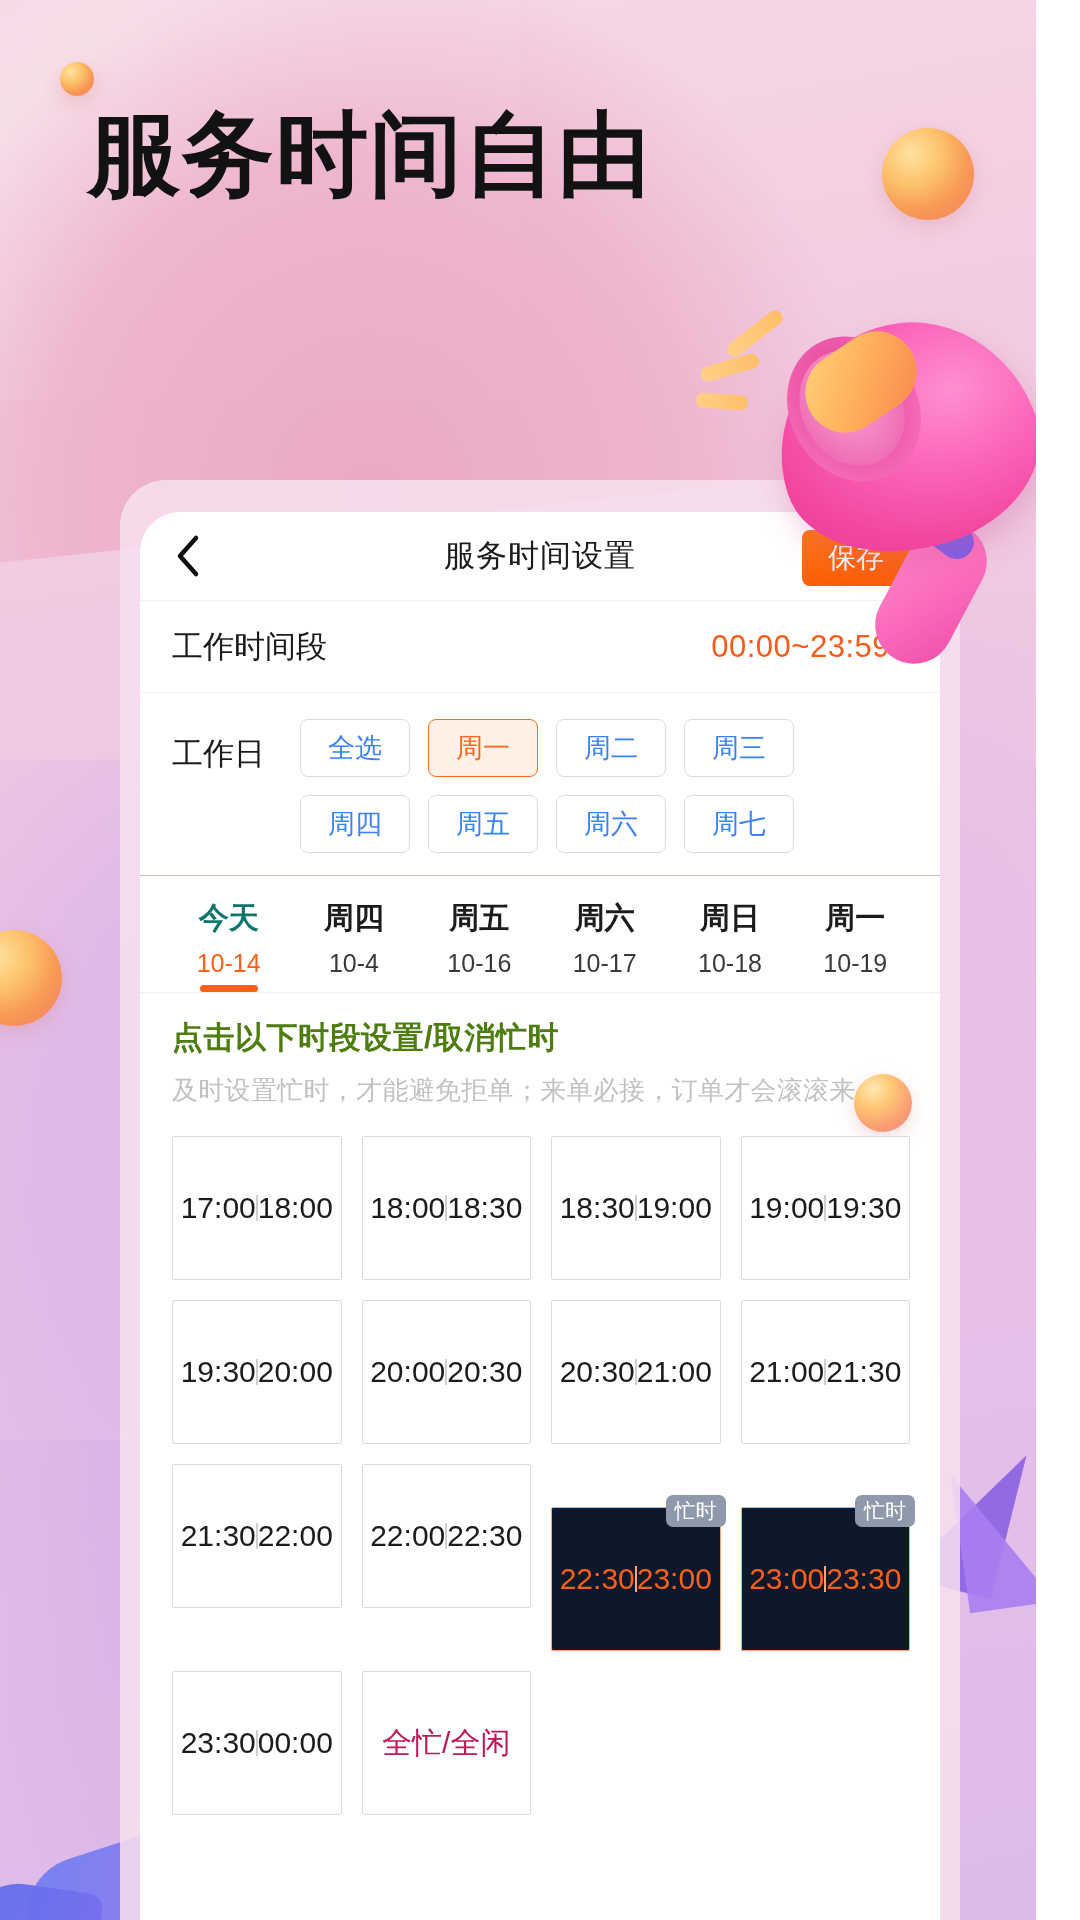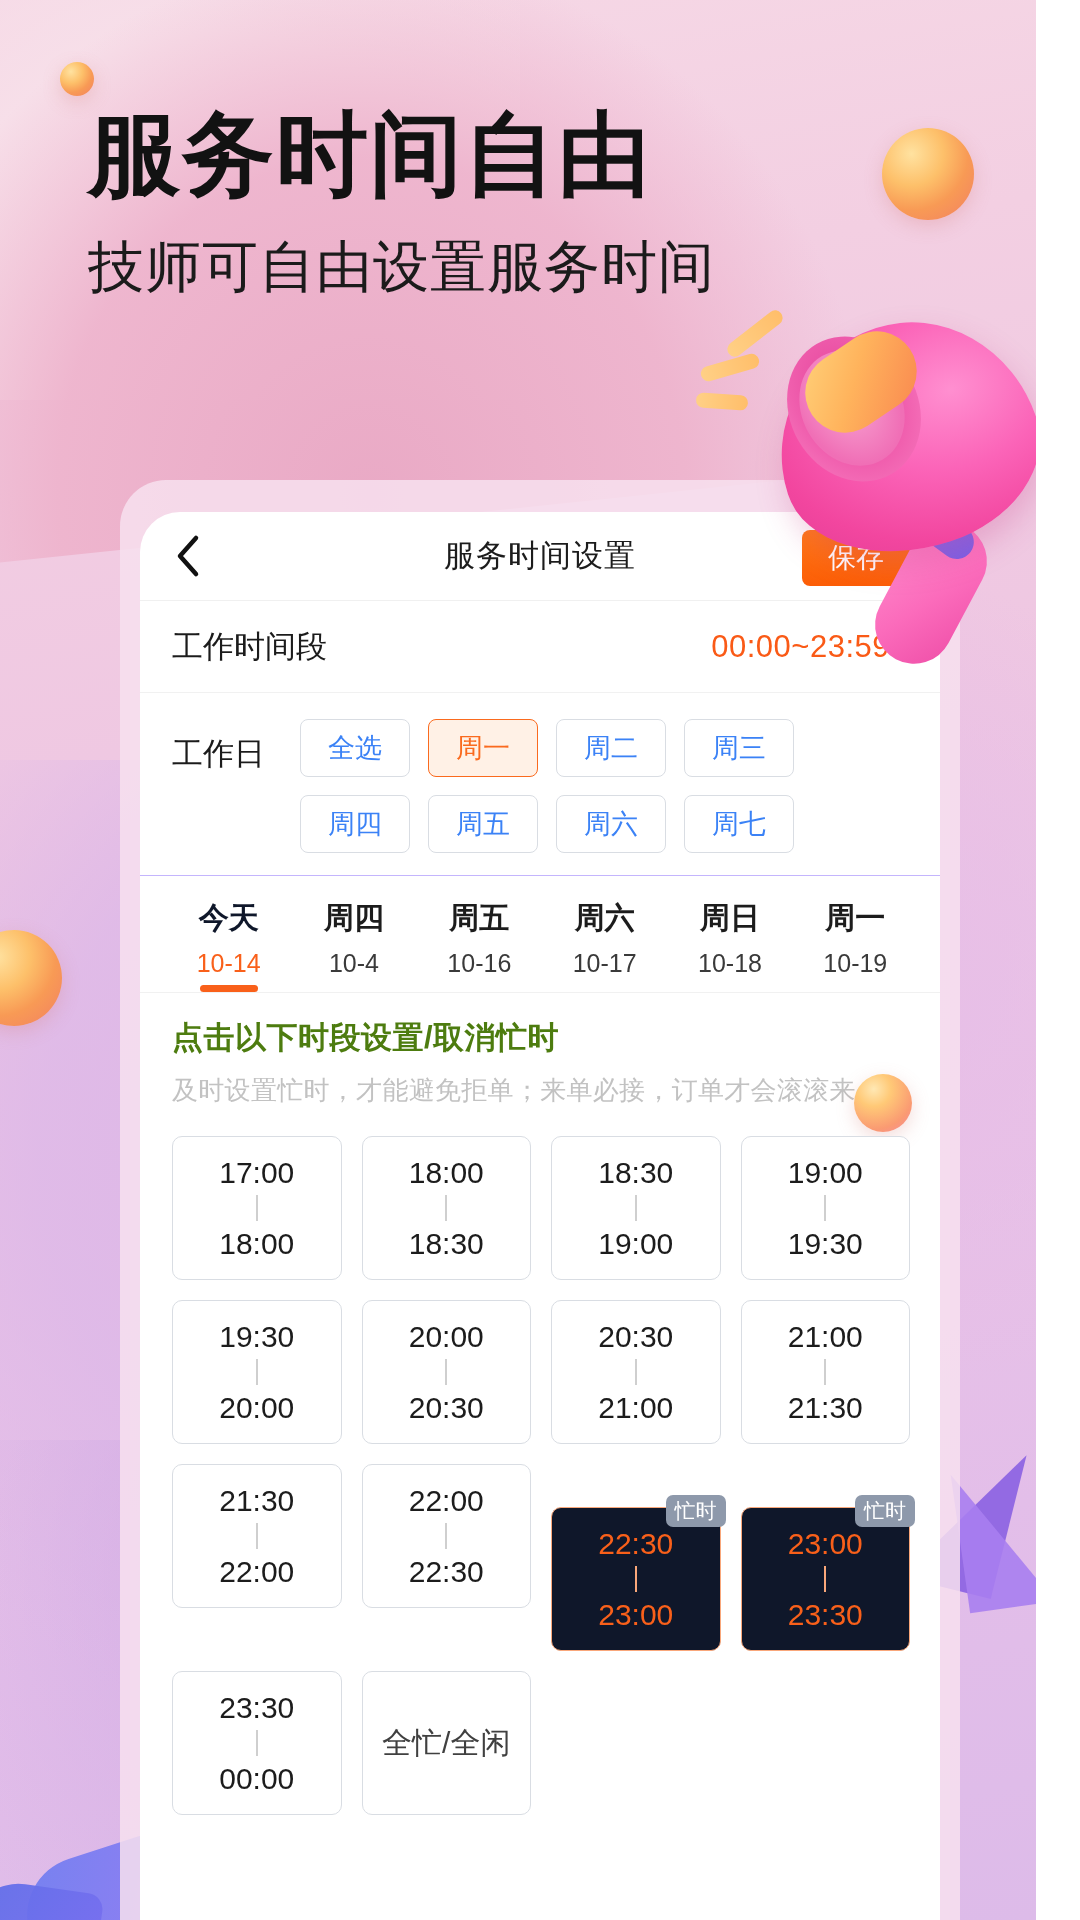--- a/index.html
+++ b/index.html
@@ -182,53 +182,53 @@
   
   .date-tabs{
     display:flex; align-items:flex-end; padding:22px 22px 0 26px;
     border-bottom:1px solid #f1f1f1;
   }
   .date-tab{
     flex:1; text-align:center; padding-bottom:14px; position:relative;
   }
   .date-tab .dname{ font-size:30px; font-weight:700; color:#1c1c1c; display:block; }
   .date-tab .ddate{ font-size:25px; color:#3a3a3a; display:block; margin-top:10px; }
-  .date-tab.active .dname{ color:#0f172a; }
+  .date-tab.active .dname{ color:#0f766e; }
   .date-tab.active .ddate{ color:#f9601a; }
   .date-tab.active::after{
     content:""; position:absolute; left:50%; transform:translateX(-50%);
     bottom:0; width:58px; height:7px; border-radius:4px; background:#f9601a;
   }
 
   
   .hint-block{ padding:24px 30px 12px 32px; }
   .hint-title{ font-size:31px; font-weight:700; color:#4d7c0f; letter-spacing:.5px; }
   .hint-sub{ font-size:26px; color:#c2c2c2; margin-top:14px; letter-spacing:.3px; }
 
   
   .slots{
     display:grid; grid-template-columns: repeat(4, 1fr); gap:20px;
     padding:16px 30px 30px 32px;
   }
   .slot{
-    height:144px; border:1px solid #d9dde3; border-radius:10px; background:#fff;
-    display:flex; flex-direction:column; align-items:center; justify-content:center;
+    height:144px; border:1px solid #d9dde3; border-radius:2px; background:#fff;
+    display:flex; align-items:center; justify-content:center;
     position:relative;
   }
   .slot .t{ font-size:30px; color:#1c1c1c; line-height:1.05; }
   .slot .bar{ width:2px; height:26px; background:#cfcfcf; margin:7px 0; }
   .slot.busy{ background:#0f172a; border-color:#f9a77a;margin-top:43px; }
   .slot.busy .t{ color:#f9601a; }
   .slot.busy .bar{ background:#f9a77a; }
   .badge{
     position:absolute; top:-13px; right:-6px;
     background:#8e99ab; color:#fff; font-size:21px;
     padding:3px 9px; border-radius:7px; line-height:1.25;
   }
-  .slot.wide-label .t-label{ font-size:30px; color:#404040; }
+  .slot.wide-label .t-label{ font-size:30px; color:#be185d; }
 </style>
 </head>
 <body>
 
 <div id="stage">
 
   <div class="hill-2"></div>
   <div class="hill-1"></div>
   <div class="hill-3"></div>
   <div class="hill-4"></div>
@@ -237,21 +237,20 @@
   <div class="ball ball-a"></div>
   <div class="ball ball-b"></div>
   <div class="ball ball-c"></div>
 
   <div class="gem-1"></div>
   <div class="gem-2"></div>
   <div class="gem-3"></div>
   <div class="gem-4"></div>
 
   <div class="headline">服务时间自由</div>
-  <div class="subhead">技师可自由设置服务时间</div>
 
   <div class="phone-shadow"></div>
   <div class="phone">
 
     <div class="navbar">
       <div class="back-icon">
         <svg width="28" height="44" viewBox="0 0 28 44" aria-hidden="true">
           <path d="M22 4 L6 22 L22 40" fill="none" stroke="#111" stroke-width="4.5" stroke-linecap="round" stroke-linejoin="round"></path>
         </svg>
       </div>

